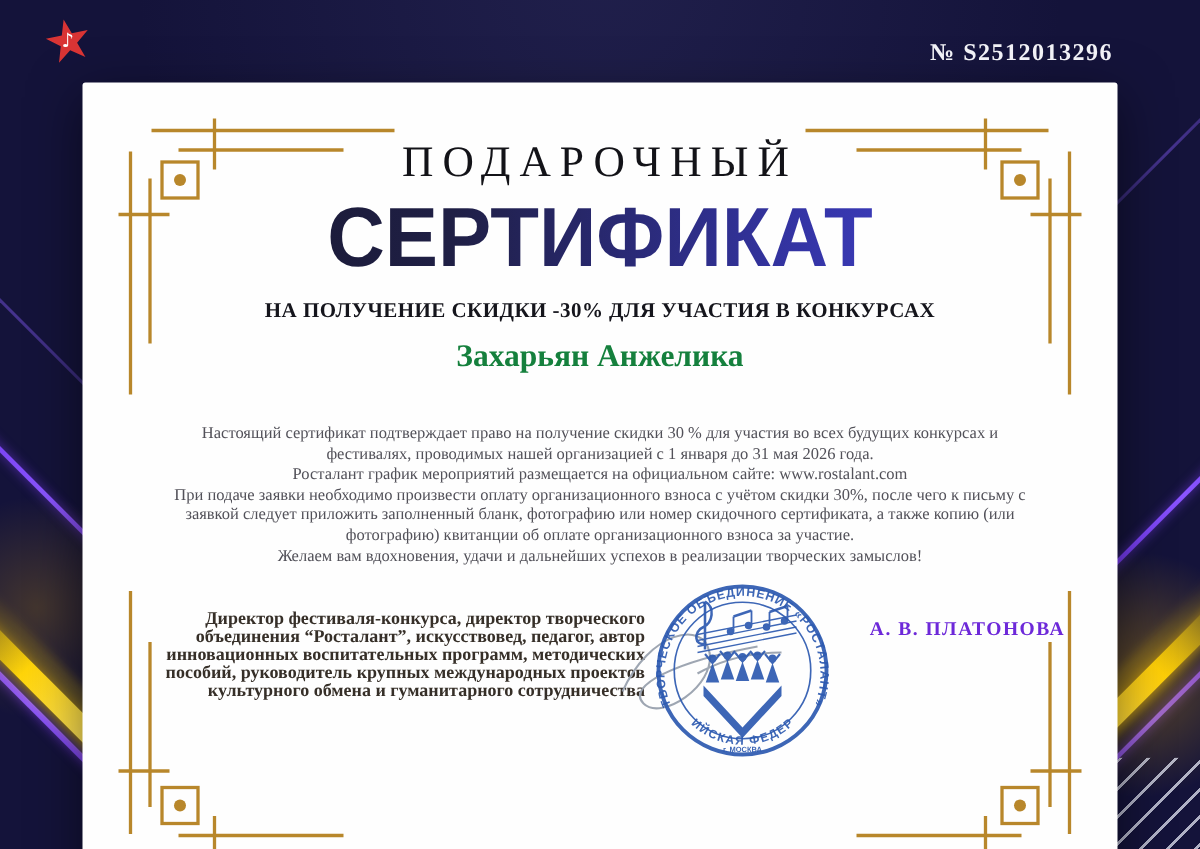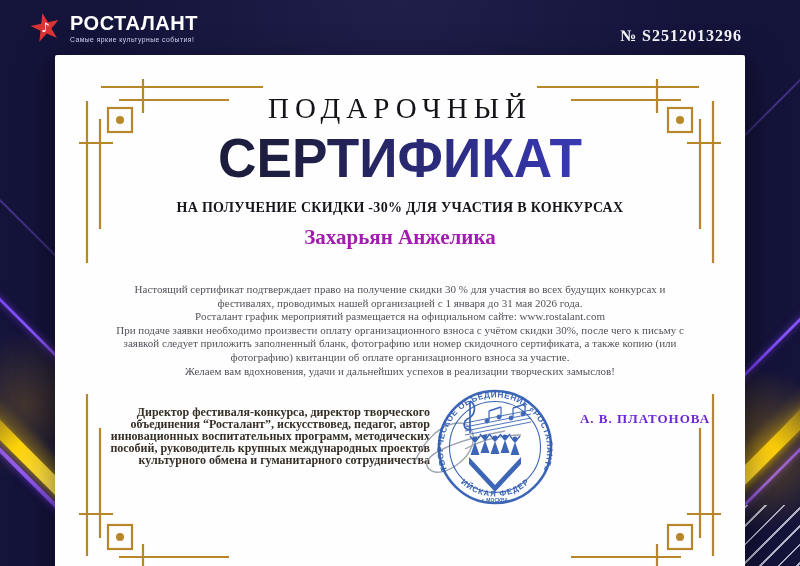--- a/index.html
+++ b/index.html
@@ -69,21 +69,21 @@
     background:linear-gradient(90deg,#17172b 0%,#1f1f45 35%,#3434a4 70%,#4848e2 100%);
     -webkit-background-clip:text;background-clip:text;color:transparent;
     transform:scaleX(.95);
   }
   .subtitle{
     position:absolute;left:0;right:0;top:145px;text-align:center;
     font-weight:bold;font-size:14px;letter-spacing:.3px;color:#15151c;
   }
   .recipient{
     position:absolute;left:0;right:0;top:170px;text-align:center;
-    font-weight:bold;font-size:21px;color:#a21caf;
+    font-weight:bold;font-size:21px;color:#15803d;
   }
   .body-text{
     position:absolute;left:50px;width:590px;top:228px;text-align:center;
     font-size:11px;line-height:13.6px;color:#525159;
   }
   .director{
     position:absolute;left:45px;top:351px;width:330px;text-align:right;
     font-size:12px;line-height:12px;font-weight:600;color:#362f28;
   }
   .stamp{position:absolute;left:352px;top:328px;width:150px;height:135px;}
@@ -114,24 +114,20 @@
     <div class="beam glow" style="left:675px;top:365px;width:170px;height:170px;background:radial-gradient(circle,rgba(255,190,0,.32),transparent 68%);"></div>
 
     <div class="chevron left"></div>
     <div class="chevron right"></div>
   </div>
 
   <div class="logo">
     <div class="star">
         <span>♪</span>
       </div>
-    <div>
-      <div class="logo-title">РОСТАЛАНТ</div>
-      <div class="logo-tagline">Самые яркие культурные события!</div>
-    </div>
   </div>
   <div class="cert-number">№ S2512013296</div>
 
   <div class="card">
 
     <svg class="corner tl" viewBox="0 0 190 190" fill="none" stroke="currentColor" stroke-width="2.2">
       <path d="M24 10 H186"></path>
         <path d="M42 23 H152"></path>
         <path d="M10 24 V186"></path>
         <path d="M23 42 V152"></path>

